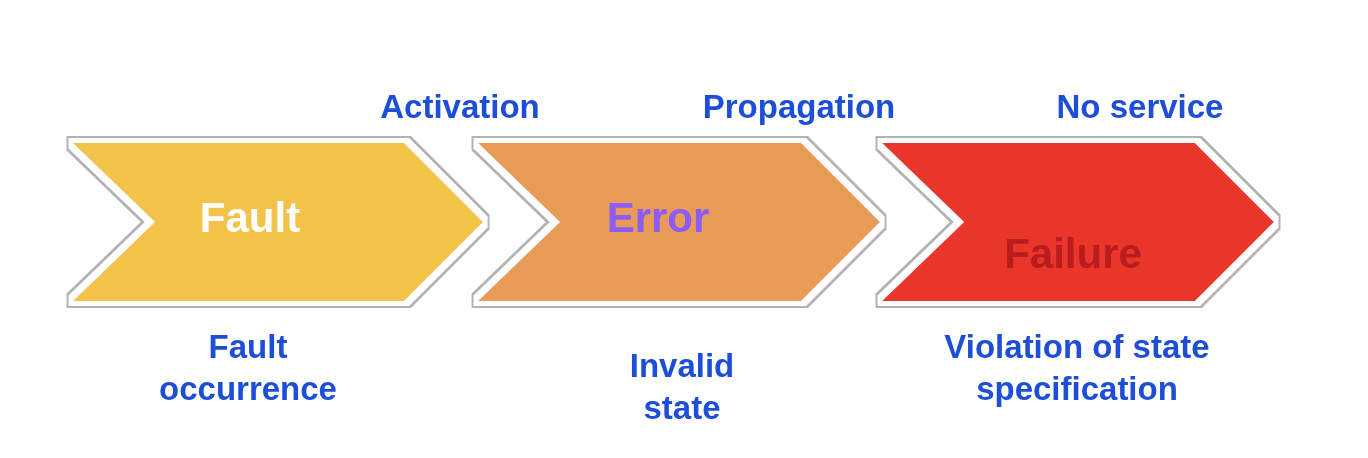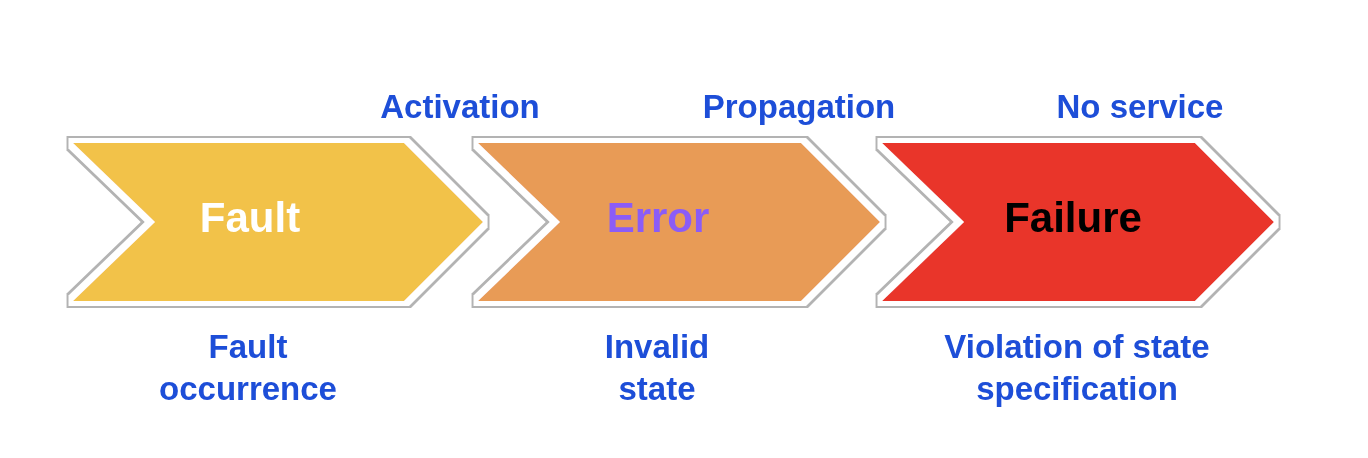--- a/index.html
+++ b/index.html
@@ -73,20 +73,20 @@
         <polygon points="882,143 1195,143 1274,222 1195,301 882,301 964,222" fill="#E9342B" filter="url(#shape-outline)"></polygon>
       </g>
   </svg>
   <div id="labels-layer">
       <div class="label stage-label" style="left: 250px; color: rgb(255, 255, 255);">Fault</div>
       <div class="label transition-label" style="left: 460px;">Activation</div>
       <div class="label description-label" style="left: 248px;">Fault
 occurrence</div>
       <div class="label stage-label" style="left: 658px; color: #8b5cf6;">Error</div>
       <div class="label transition-label" style="left: 799px;">Propagation</div>
-      <div class="label description-label" style="left: 657px;">Invalid
+      <div class="label description-label" style="left: 682px; margin-top: 19px;">Invalid
 state</div>
-      <div class="label stage-label" style="left: 1073px; color: #000000;">Failure</div>
+      <div class="label stage-label" style="left: 1073px; color: #b91c1c; margin-top: 36px;">Failure</div>
       <div class="label transition-label" style="left: 1140px;">No service</div>
       <div class="label description-label" style="left: 1077px;">Violation of state
 specification</div>
     </div>
 </div>
 
 </body></html>

